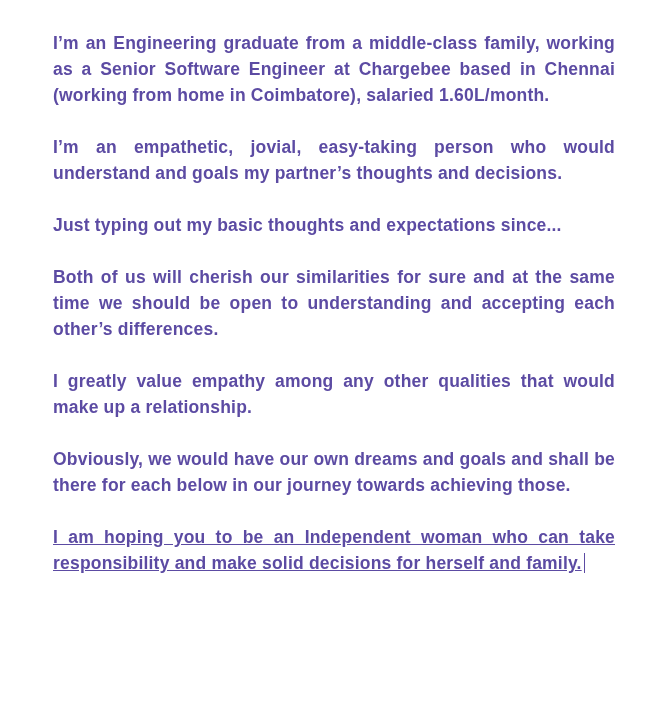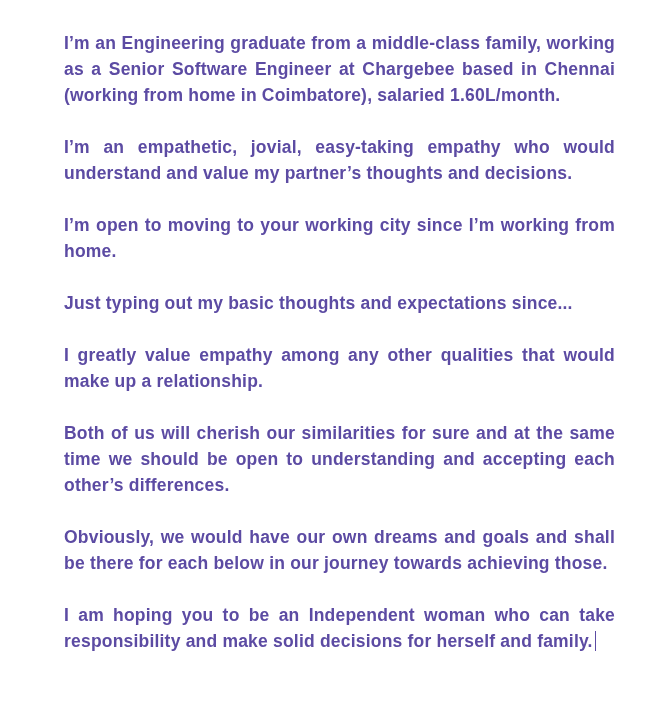--- a/index.html
+++ b/index.html
@@ -20,39 +20,39 @@
     font-family: "Liberation Sans", sans-serif;
     font-weight: 600;
     font-size: 17.5px;
     line-height: 26px;
     letter-spacing: 0.2px;
     color: #5c4ba3;
     text-align: justify;
     cursor: text;
   }
   .editor p {
-    margin: 0 0 26px 11px;
+    margin: 0 0 26px 0;
   }
   .editor p:last-child {
     margin-bottom: 0;
+    text-decoration: underline;
   }
   .caret {
     display: inline-block;
     width: 1.5px;
     height: 20px;
     background: #5c4ba3;
     vertical-align: -4px;
     margin-left: 2px;
   }
 </style>
 </head>
 <body>
 
 <div class="editor">
   <p><span>I’m an Engineering graduate from a middle-class family, working as a Senior Software Engineer at Chargebee based in Chennai (working from home in Coimbatore), salaried 1.60L/month.</span></p>
-  <p><span>I’m an empathetic, jovial, easy-taking empathy who would understand and value my partner’s thoughts and decisions.</span></p>
-  <p><span>I’m open to moving to your working city since I’m working from home.</span></p>
+  <p><span>I’m an empathetic, jovial, easy-taking person who would understand and goals my partner’s thoughts and decisions.</span></p>
   <p><span>Just typing out my basic thoughts and expectations since...</span></p>
+  <p><span>Both of us will cherish our similarities for sure and at the same time we should be open to understanding and accepting each other’s differences.</span></p>
   <p><span>I greatly value empathy among any other qualities that would make up a relationship.</span></p>
-  <p><span>Both of us will cherish our similarities for sure and at the same time we should be open to understanding and accepting each other’s differences.</span></p>
   <p><span>Obviously, we would have our own dreams and goals and shall be there for each below in our journey towards achieving those.</span></p>
   <p><span>I am hoping you to be an Independent woman who can take responsibility and make solid decisions for herself and family.</span><span class="caret"></span></p>
 </div>
 
 </body></html>

